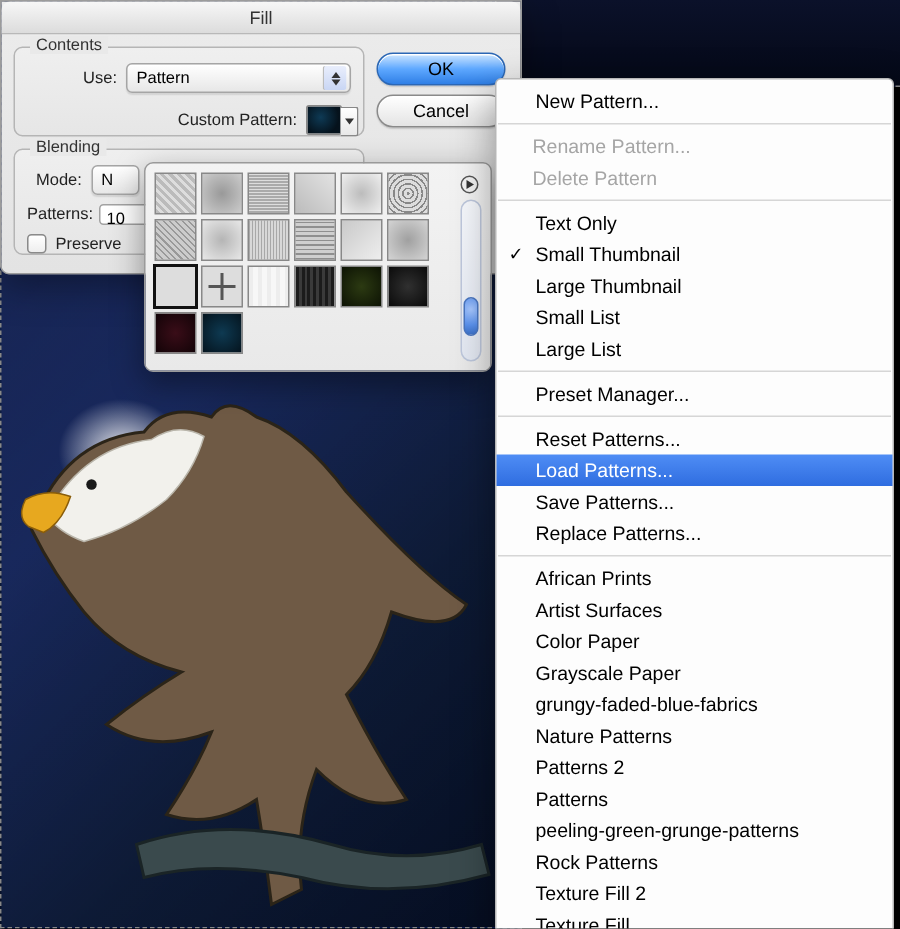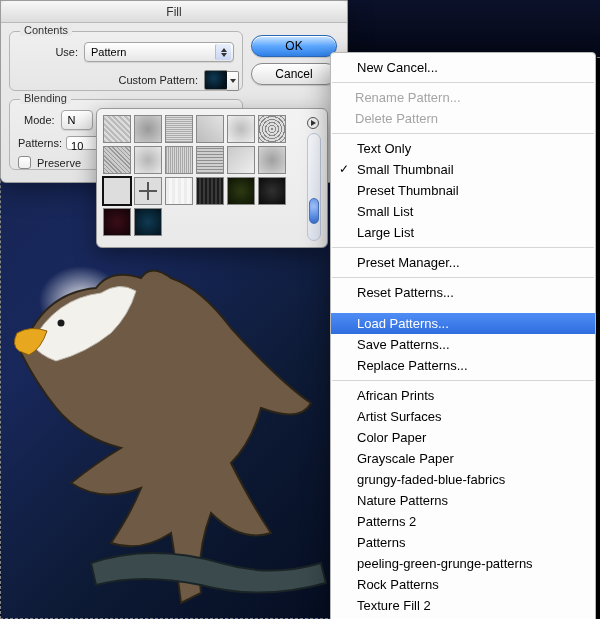--- a/index.html
+++ b/index.html
@@ -235,21 +235,20 @@
   .menu-item {
     padding: 2px 14px 2px 26px;
     line-height: 17px;
     white-space: nowrap;
     position: relative;
   }
   .menu-item.disabled { color: #a5a5a5; padding-left: 24px; }
   .menu-item.selected {
     background: linear-gradient(#4f8df5,#2f6de0);
     color: #fff;
-    margin-top: 10px;
   }
   .menu-sep {
     height: 1px;
     margin: 4px 1px;
     background: #d6d6d6;
   }
   .check {
     position: absolute;
     left: 8px; top: 2px;
     font-size: 12px;
@@ -356,28 +355,28 @@
       <div class="pat" style="background: radial-gradient(rgb(48, 48, 48), rgb(10, 10, 10));"></div>
       <div class="pat" style="background: radial-gradient(rgb(58, 13, 24), rgb(18, 3, 7));"></div>
       <div class="pat" style="background: radial-gradient(rgb(14, 58, 82), rgb(4, 19, 29));"></div>
     </div>
   <div class="scrollbar">
     <div class="thumb"></div>
   </div>
 </div>
 
 <div class="context-menu" id="context-menu">
-    <div class="menu-item">New Cancel...</div>
+    <div class="menu-item">New Pattern...</div>
     <div class="menu-sep"></div>
     <div class="menu-item disabled">Rename Pattern...</div>
     <div class="menu-item disabled">Delete Pattern</div>
     <div class="menu-sep"></div>
     <div class="menu-item">Text Only</div>
     <div class="menu-item">Small Thumbnail<span class="check">✓</span></div>
-    <div class="menu-item">Preset Thumbnail</div>
+    <div class="menu-item">Large Thumbnail</div>
     <div class="menu-item">Small List</div>
     <div class="menu-item">Large List</div>
     <div class="menu-sep"></div>
     <div class="menu-item">Preset Manager...</div>
     <div class="menu-sep"></div>
     <div class="menu-item">Reset Patterns...</div>
     <div class="menu-item selected">Load Patterns...</div>
     <div class="menu-item">Save Patterns...</div>
     <div class="menu-item">Replace Patterns...</div>
     <div class="menu-sep"></div>

